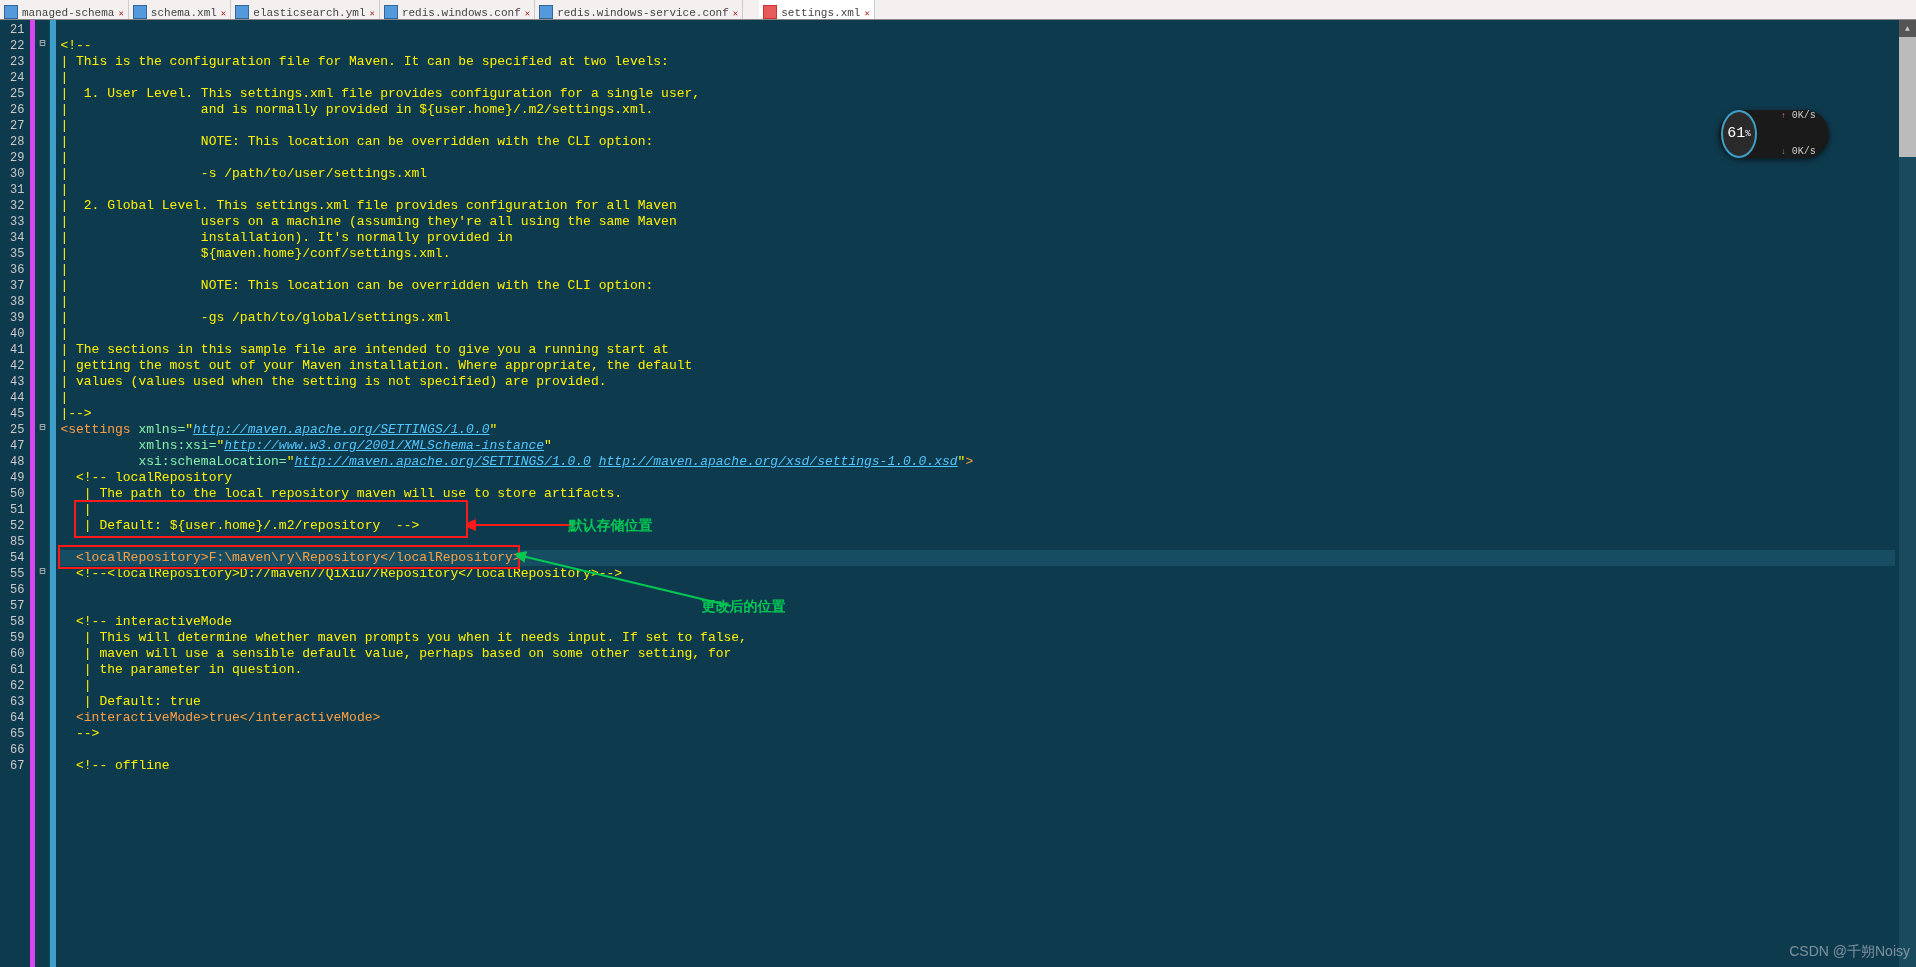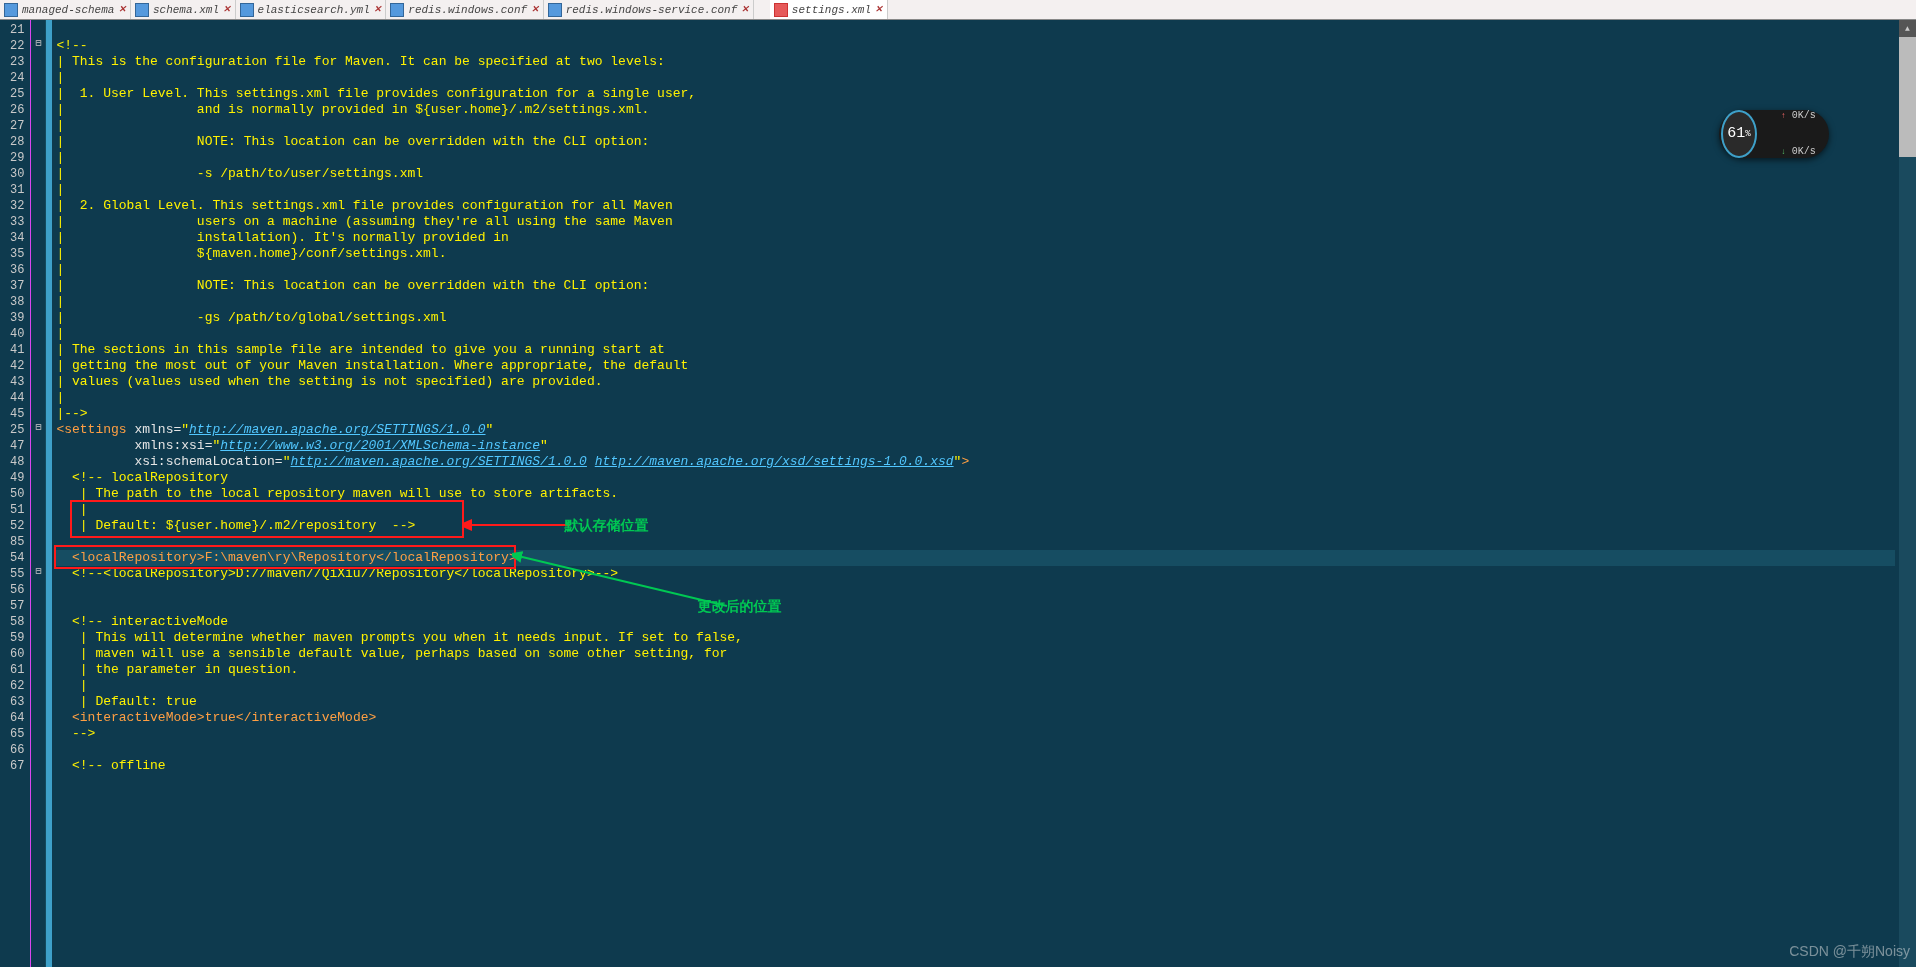--- a/index.html
+++ b/index.html
@@ -12,28 +12,27 @@
     }
     .tabs {
       background: #f4f0f0;
       display: flex;
       height: 19px;
       border-bottom: 1px solid #888;
       font-size: 11px;
     }
     .tab {
       display: flex;
-      align-items: center;
+      align-items: flex-end;
       padding: 0 4px;
       border-right: 1px solid #ccc;
       background: #f4f0f0;
       color: #444;
       white-space: nowrap;
       cursor: pointer;
-      font-style: italic;
     }
     .tab.active {
       background: #fff;
       margin-left: 16px;
     }
     .tab .file-icon {
       width: 12px;
       height: 12px;
       margin-right: 4px;
       background: #5599dd;
@@ -56,21 +55,21 @@
       position: relative;
     }
     .gutter {
       background: #0e3a4e;
       color: #c9c9c9;
       text-align: right;
       padding: 2px 6px 2px 10px;
       font-size: 12px;
       line-height: 16px;
       user-select: none;
-      border-right: 1px solid #d946ef;
+      border-right: 5px solid #d946ef;
     }
     .fold-gutter {
       background: #0e3a4e;
       width: 14px;
       border-right: 1px solid #134a5e;
       line-height: 16px;
       font-size: 10px;
       color: #c9c9c9;
       text-align: center;
     }
@@ -95,21 +94,21 @@
     }
     .line {
       height: 16px;
       position: relative;
     }
     .line.current {
       background: #164d62;
     }
     .comment { color: #fff200; }
     .tag { color: #ff9f43; }
-    .attr { color: #e5e5e5; margin-top: 48px; }
+    .attr { color: #86efac; margin-top: 48px; }
     .string { color: #fff200; }
     .url { color: #52c7ff; text-decoration: underline; font-style: italic; }
     .value { color: #ff9f43; }
     .highlight-box-red {
       position: absolute;
       border: 2px solid #ff1a1a;
       pointer-events: none;
     }
     .annotation {
       position: absolute;

